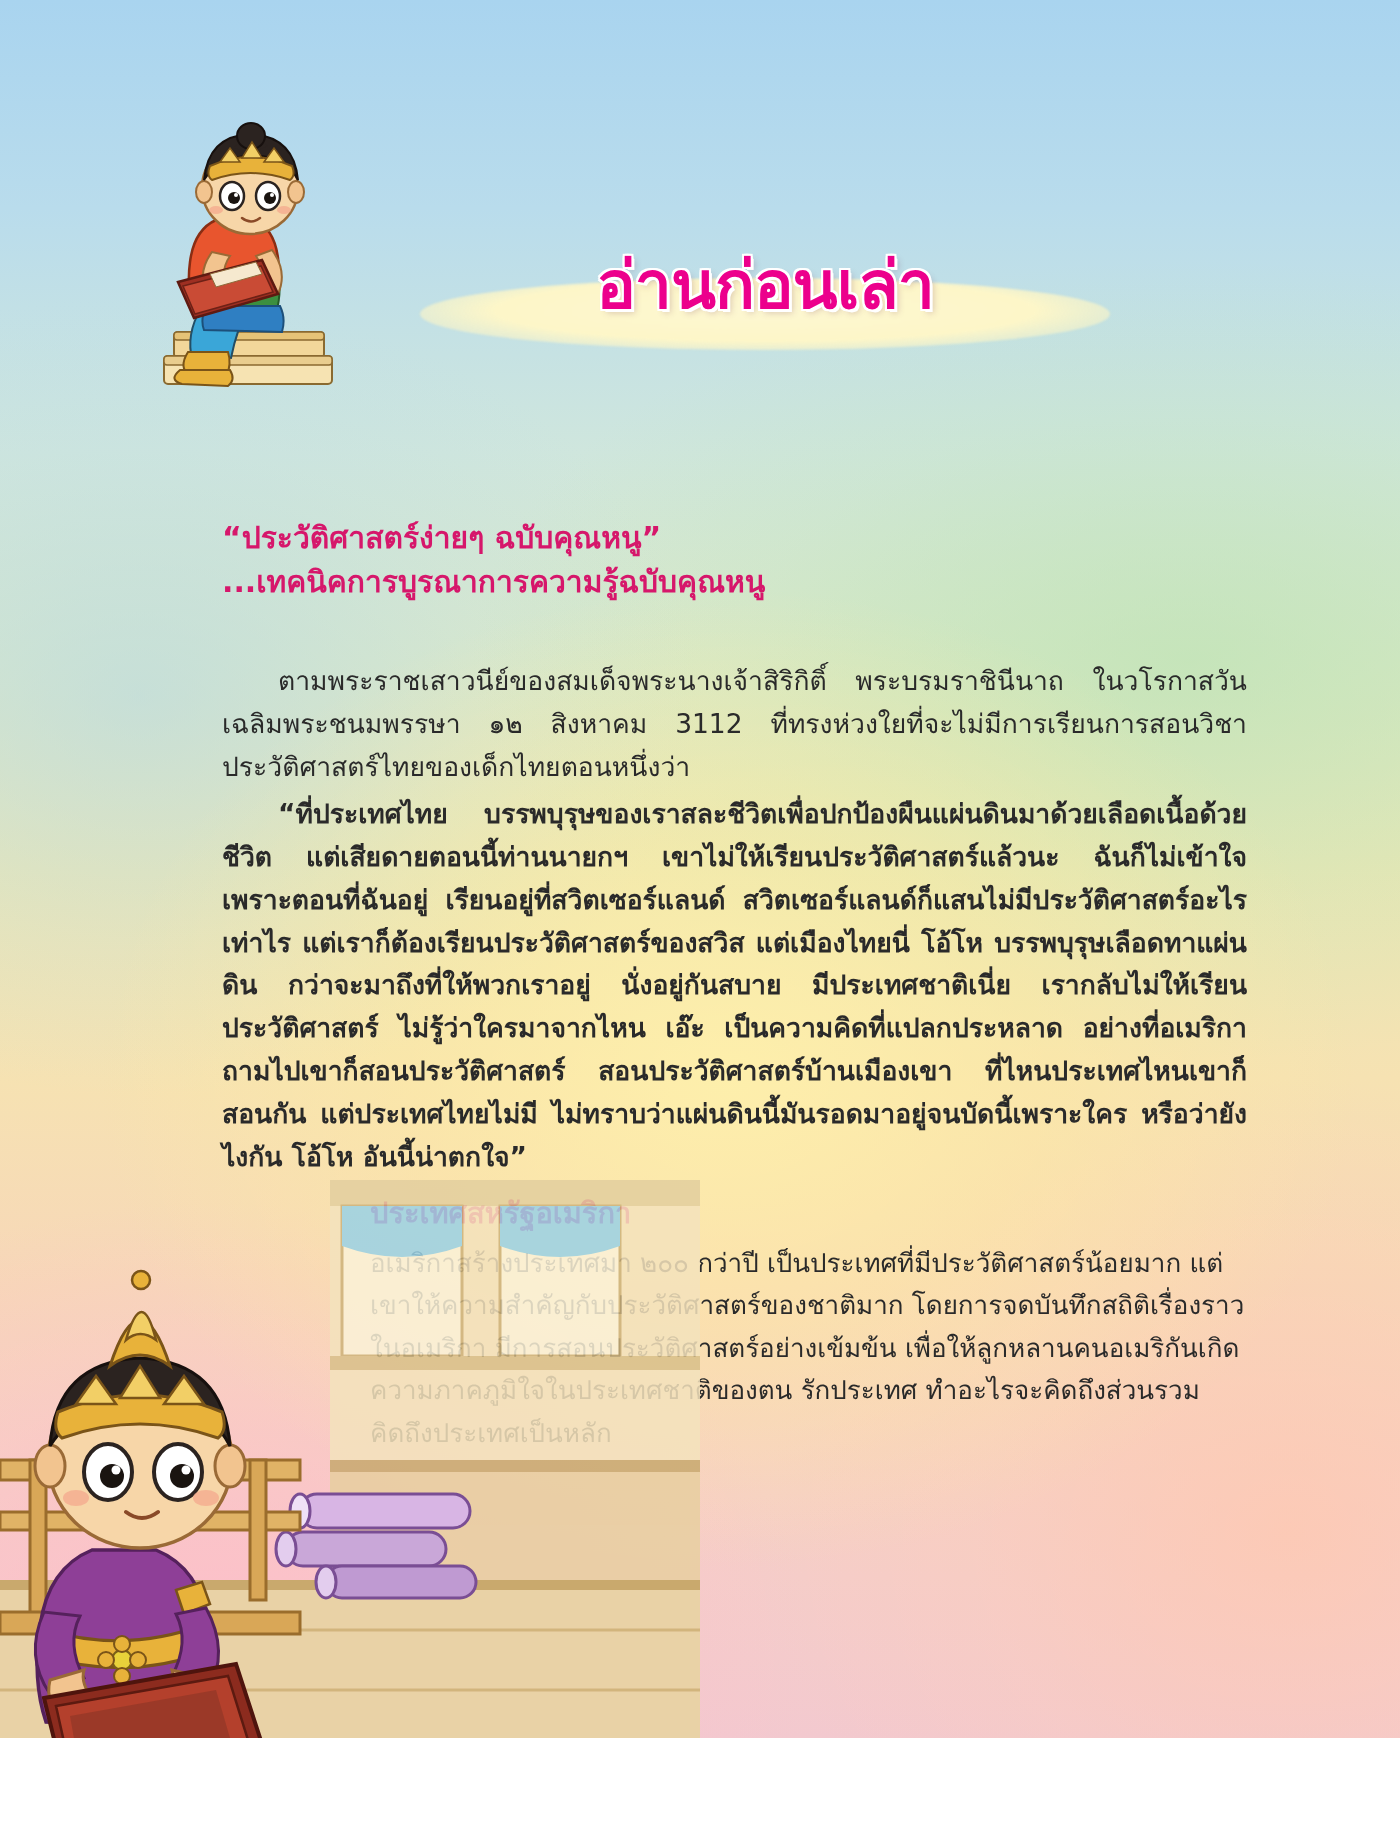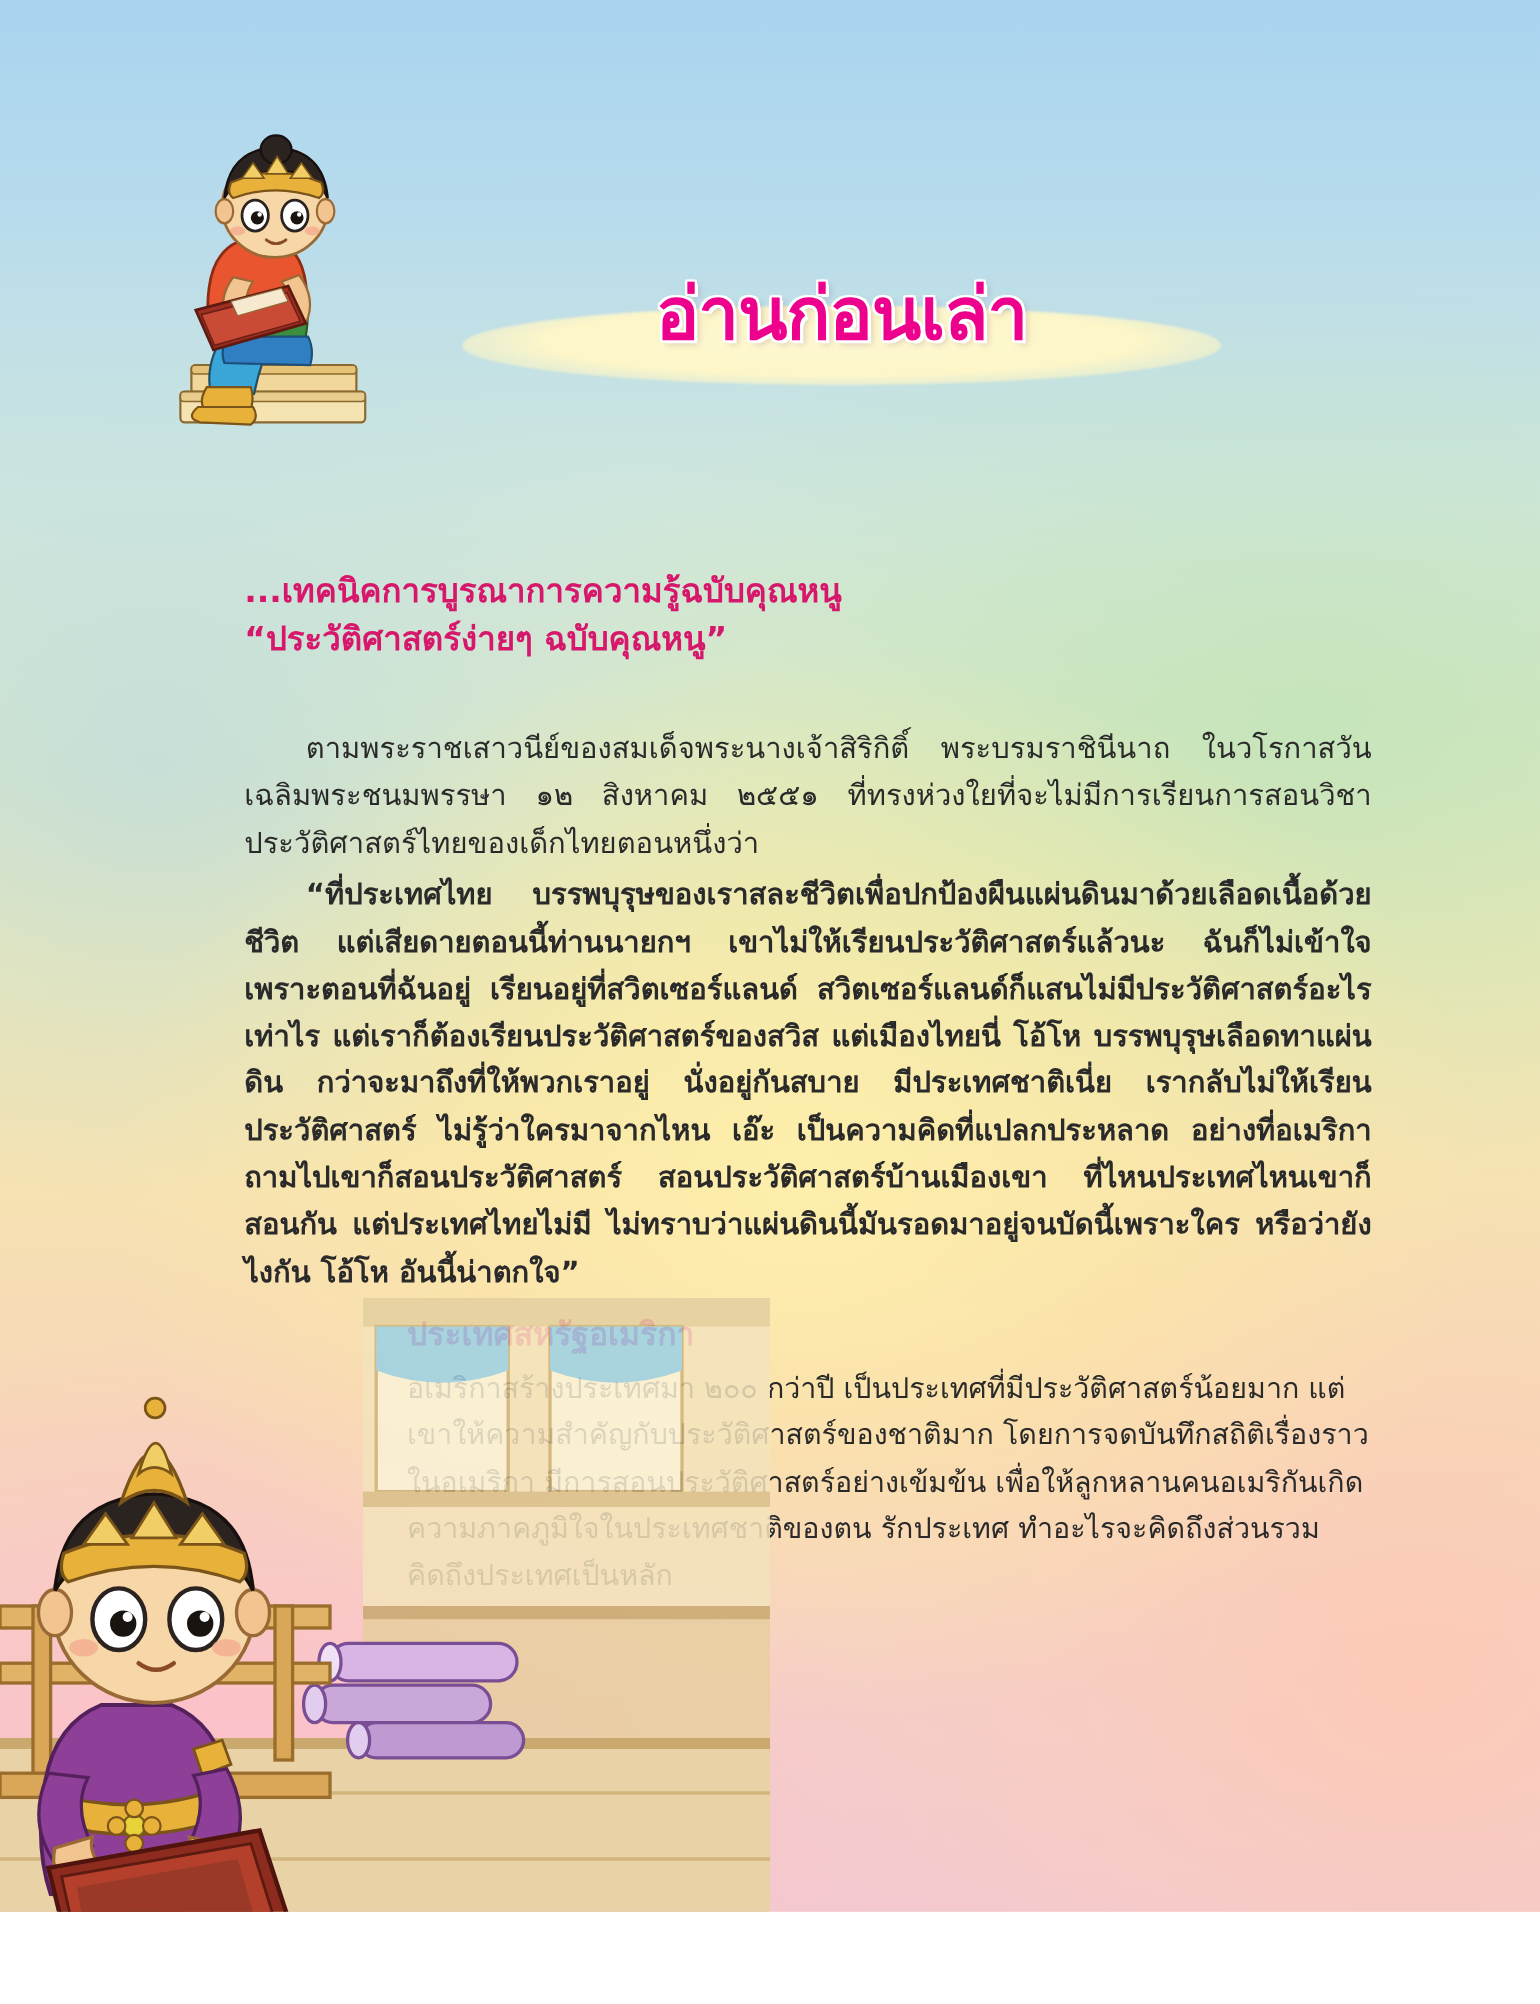--- a/index.html
+++ b/index.html
@@ -195,26 +195,26 @@
       <ellipse cx="134" cy="140" rx="7" ry="4" fill="#f3a58c" opacity="0.7"></ellipse>
     </svg>
   </div>
 
   <div class="title-wrap">
     <div class="title-ellipse"></div>
     <div class="title-text">อ่านก่อนเล่า</div>
   </div>
 
   <div class="heading-block">
+    <div class="heading-line">“ประวัติศาสตร์ง่ายๆ ฉบับคุณหนู”</div>
     <div class="heading-line">...เทคนิคการบูรณาการความรู้ฉบับคุณหนู</div>
-    <div class="heading-line">“ประวัติศาสตร์ง่ายๆ ฉบับคุณหนู”</div>
   </div>
 
   <div class="body-block">
-    <p class="para indent">ตามพระราชเสาวนีย์ของสมเด็จพระนางเจ้าสิริกิติ์ พระบรมราชินีนาถ ในวโรกาสวันเฉลิมพระชนมพรรษา ๑๒ สิงหาคม ๒๕๕๑ ที่ทรงห่วงใยที่จะไม่มีการเรียนการสอนวิชาประวัติศาสตร์ไทยของเด็กไทยตอนหนึ่งว่า</p>
+    <p class="para indent">ตามพระราชเสาวนีย์ของสมเด็จพระนางเจ้าสิริกิติ์ พระบรมราชินีนาถ ในวโรกาสวันเฉลิมพระชนมพรรษา ๑๒ สิงหาคม 3112 ที่ทรงห่วงใยที่จะไม่มีการเรียนการสอนวิชาประวัติศาสตร์ไทยของเด็กไทยตอนหนึ่งว่า</p>
     <p class="para-quote">“ที่ประเทศไทย บรรพบุรุษของเราสละชีวิตเพื่อปกป้องผืนแผ่นดินมาด้วยเลือดเนื้อด้วยชีวิต แต่เสียดายตอนนี้ท่านนายกฯ เขาไม่ให้เรียนประวัติศาสตร์แล้วนะ ฉันก็ไม่เข้าใจ เพราะตอนที่ฉันอยู่ เรียนอยู่ที่สวิตเซอร์แลนด์ สวิตเซอร์แลนด์ก็แสนไม่มีประวัติศาสตร์อะไรเท่าไร แต่เราก็ต้องเรียนประวัติศาสตร์ของสวิส แต่เมืองไทยนี่ โอ้โห บรรพบุรุษเลือดทาแผ่นดิน กว่าจะมาถึงที่ให้พวกเราอยู่ นั่งอยู่กันสบาย มีประเทศชาติเนี่ย เรากลับไม่ให้เรียนประวัติศาสตร์ ไม่รู้ว่าใครมาจากไหน เอ๊ะ เป็นความคิดที่แปลกประหลาด อย่างที่อเมริกา ถามไปเขาก็สอนประวัติศาสตร์ สอนประวัติศาสตร์บ้านเมืองเขา ที่ไหนประเทศไหนเขาก็สอนกัน แต่ประเทศไทยไม่มี ไม่ทราบว่าแผ่นดินนี้มันรอดมาอยู่จนบัดนี้เพราะใคร หรือว่ายังไงกัน โอ้โห อันนี้น่าตกใจ”</p>
   </div>
 
   <div class="america-block">
     <div class="america-title">ประเทศสหรัฐอเมริกา</div>
     <div class="america-body">อเมริกาสร้างประเทศมา ๒๐๐ กว่าปี เป็นประเทศที่มีประวัติศาสตร์น้อยมาก แต่เขาให้ความสำคัญกับประวัติศาสตร์ของชาติมาก โดยการจดบันทึกสถิติเรื่องราวในอเมริกา มีการสอนประวัติศาสตร์อย่างเข้มข้น เพื่อให้ลูกหลานคนอเมริกันเกิดความภาคภูมิใจในประเทศชาติของตน รักประเทศ ทำอะไรจะคิดถึงส่วนรวม คิดถึงประเทศเป็นหลัก</div>
   </div>
 
   <div class="ill-bottom">
     <svg width="700" height="662" viewBox="0 0 700 662" xmlns="http://www.w3.org/2000/svg">

